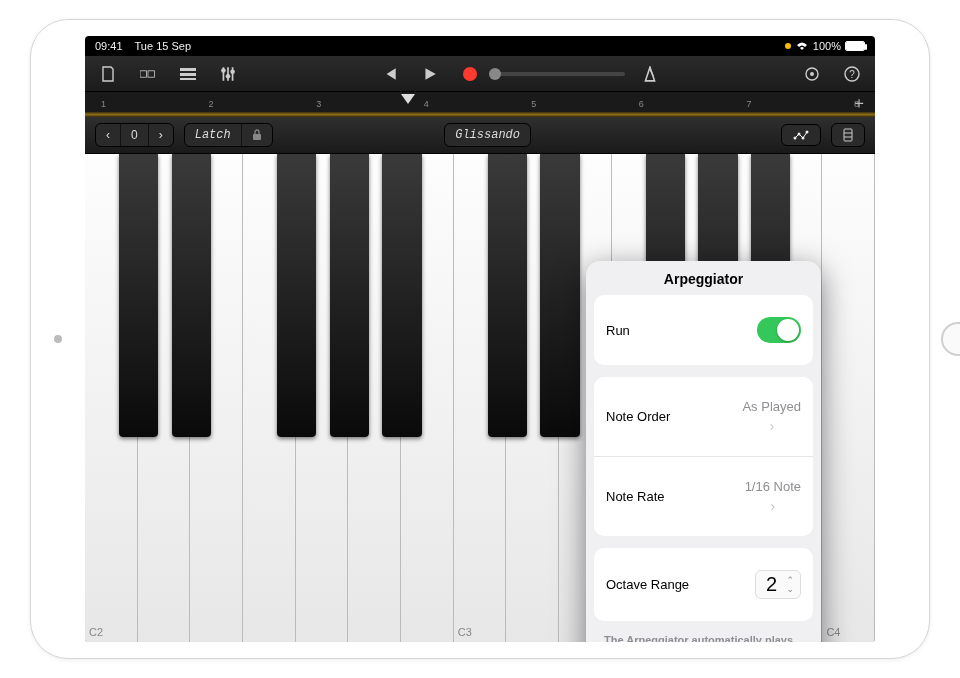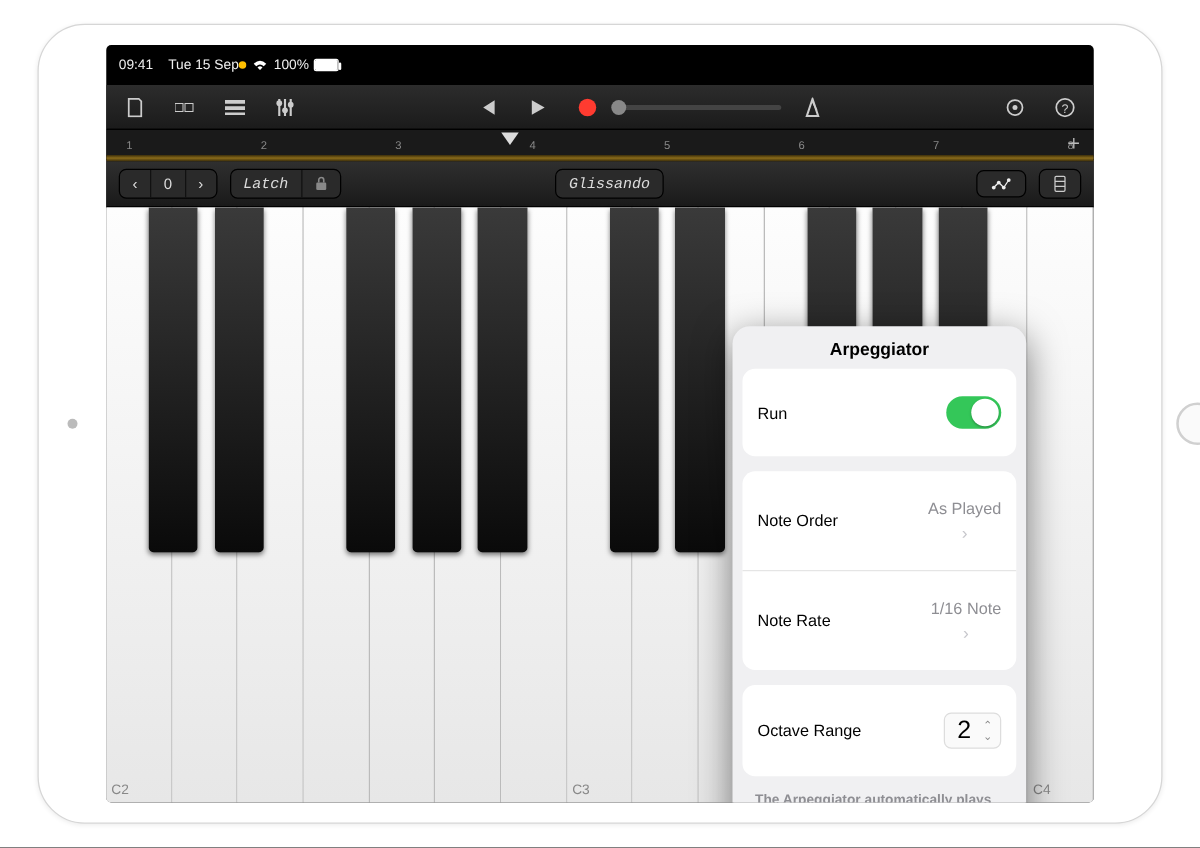--- a/index.html
+++ b/index.html
@@ -48,23 +48,24 @@
     left: 54px; right: 54px; top: 16px; bottom: 16px;
     background: #000;
     border-radius: 4px;
     overflow: hidden;
     display: flex;
     flex-direction: column;
     color: #fff;
   }
   
   .status {
-    height: 32px;
+    height: 20px;
     display: flex;
     align-items: center;
+    justify-content: space-between;
     padding: 0 10px;
     font-size: 11px;
     color: #f0f0f0;
   }
   .status-right { display: flex; align-items: center; gap: 4px; }
   .batt { display:inline-block; width:20px; height:10px; border:1px solid #fff; border-radius:2px; position:relative; }
   .batt::after{content:"";position:absolute;right:-3px;top:2px;width:2px;height:6px;background:#fff;border-radius:1px;}
   .batt i{display:block;background:#fff;height:100%;width:100%;border-radius:1px;}
   .dot-yellow{width:6px;height:6px;border-radius:50%;background:#ffbf00;}
   

